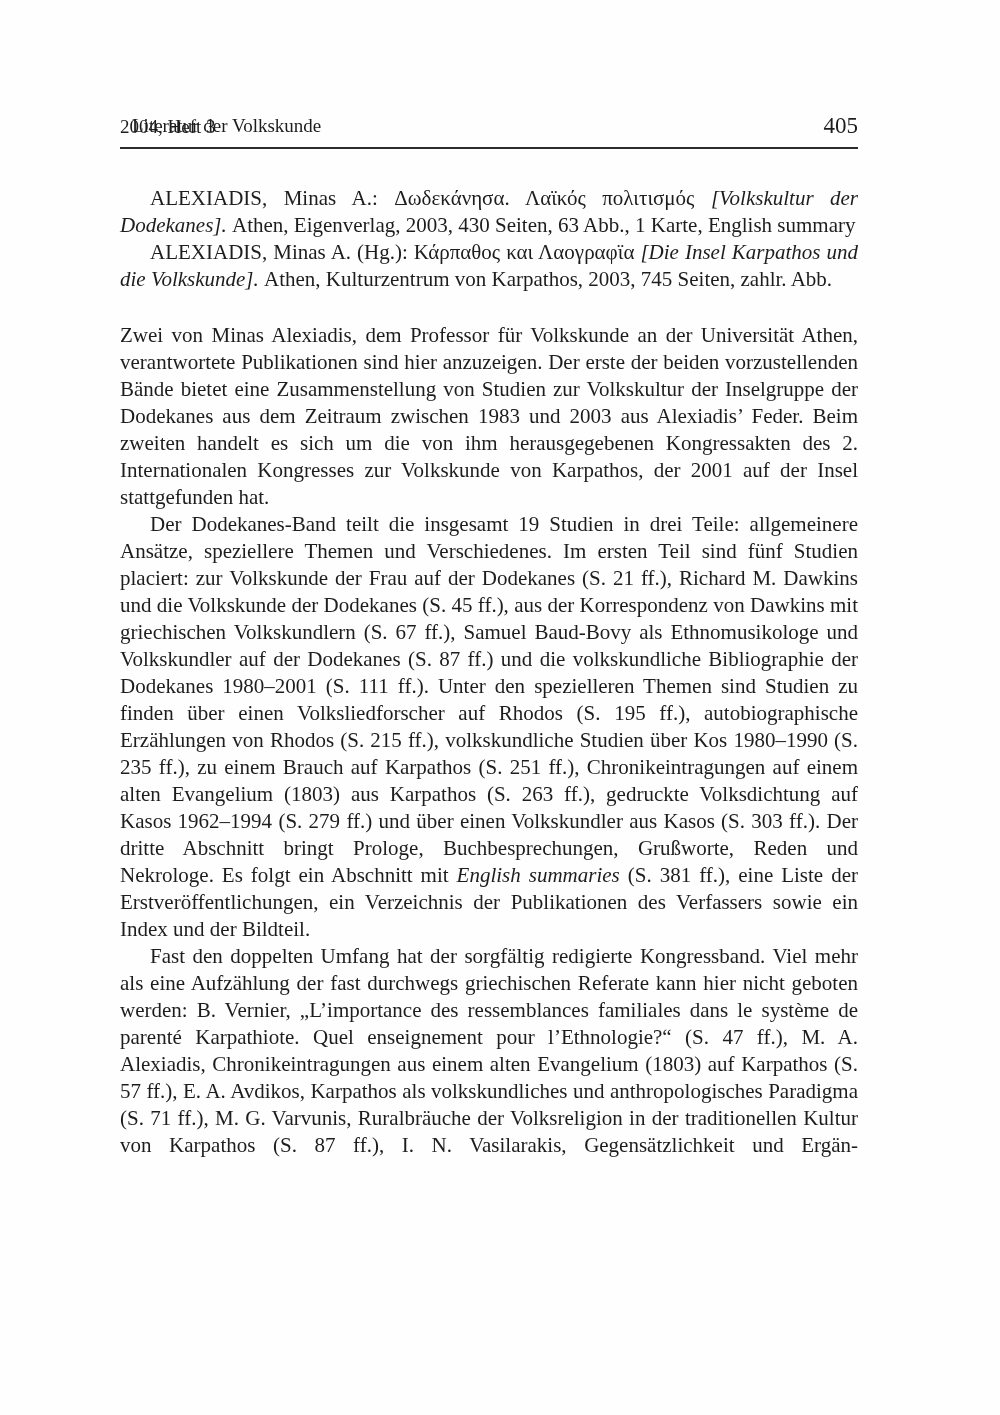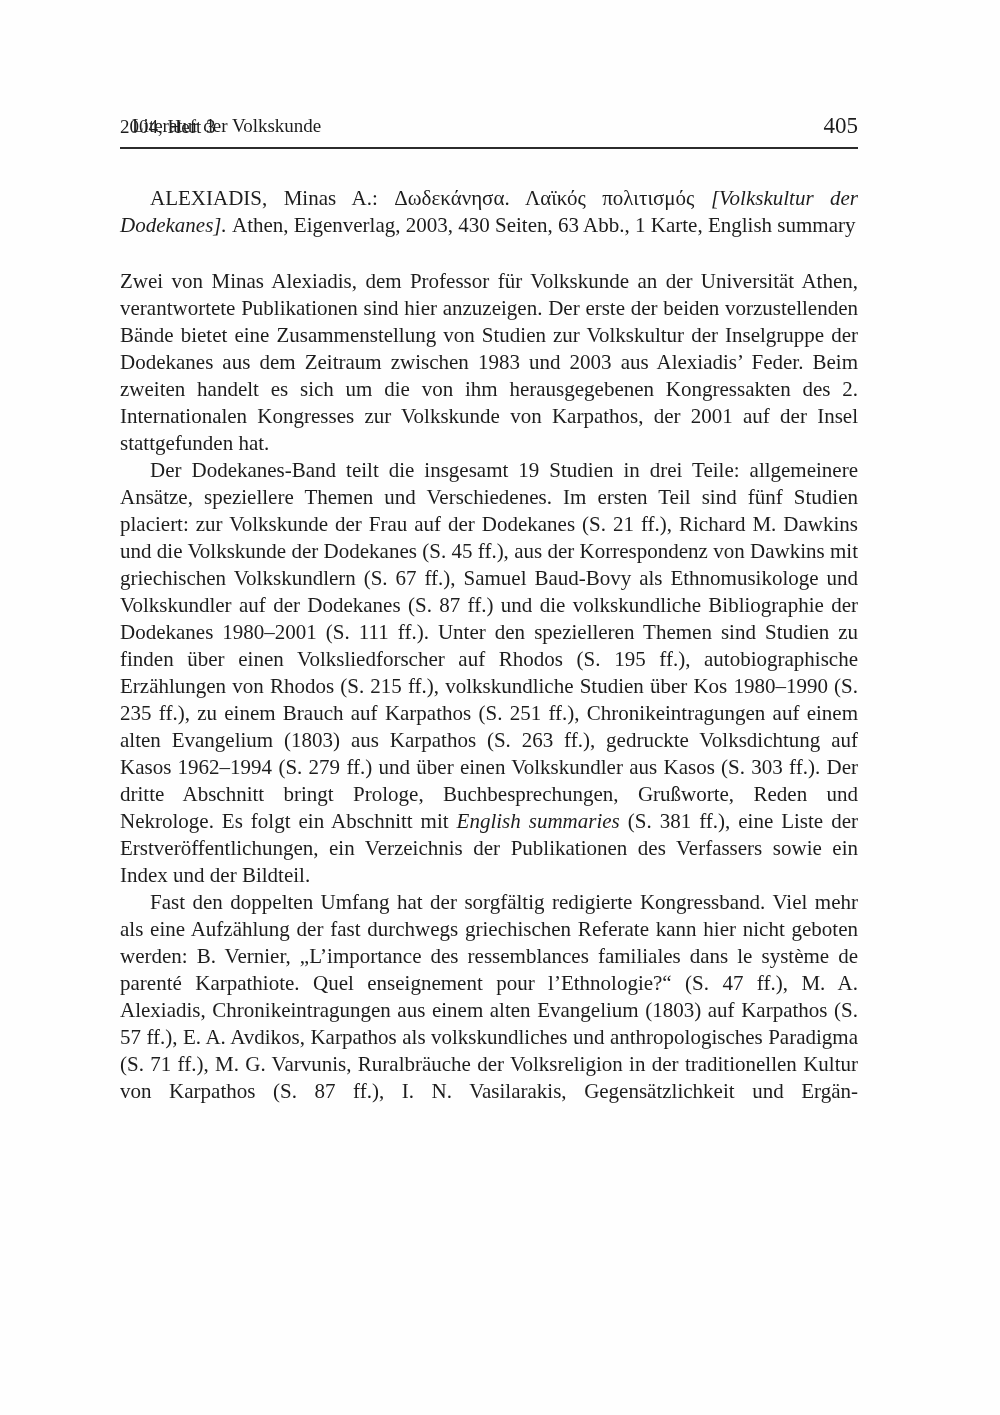--- a/index.html
+++ b/index.html
@@ -70,20 +70,21 @@
       <span class="journal-title">Literatur der Volkskunde</span>
       <span class="page-no">405</span>
     </div>
 
     <div class="head-rule"></div>
 
     <div class="textblock">
 
       <p class="para indent"><span>ALEXIADIS, Minas A.: Δωδεκάνησα. Λαϊκός πολιτισμός </span><span class="it">[Volkskultur der Dodekanes].</span><span> Athen, Eigenverlag, 2003, 430 Seiten, 63 Abb., 1 Karte, English summary</span></p>
 
+      <p class="para indent"><span>ALEXIADIS, Minas A. (Hg.): Κάρπαθος και Λαογραφϊα </span><span class="it">[Die Insel Karpathos und die Volkskunde].</span><span> Athen, Kulturzentrum von Karpathos, 2003, 745 Seiten, zahlr. Abb.</span></p>
 
       <p class="para body-start"><span>Zwei von Minas Alexiadis, dem Professor für Volkskunde an der Universität Athen, verantwortete Publikationen sind hier anzuzeigen. Der erste der beiden vorzustellenden Bände bietet eine Zusammenstellung von Studien zur Volkskultur der Inselgruppe der Dodekanes aus dem Zeitraum zwischen 1983 und 2003 aus Alexiadis’ Feder. Beim zweiten handelt es sich um die von ihm herausgegebenen Kongressakten des 2. Internationalen Kongresses zur Volkskunde von Karpathos, der 2001 auf der Insel stattgefunden hat.</span></p>
 
       <p class="para indent"><span>Der Dodekanes-Band teilt die insgesamt 19 Studien in drei Teile: allgemeinere Ansätze, speziellere Themen und Verschiedenes. Im ersten Teil sind fünf Studien placiert: zur Volkskunde der Frau auf der Dodekanes (S. 21 ff.), Richard M. Dawkins und die Volkskunde der Dodekanes (S. 45 ff.), aus der Korrespondenz von Dawkins mit griechischen Volkskundlern (S. 67 ff.), Samuel Baud-Bovy als Ethnomusikologe und Volkskundler auf der Dodekanes (S. 87 ff.) und die volkskundliche Bibliographie der Dodekanes 1980–2001 (S. 111 ff.). Unter den spezielleren Themen sind Studien zu finden über einen Volksliedforscher auf Rhodos (S. 195 ff.), autobiographische Erzählungen von Rhodos (S. 215 ff.), volkskundliche Studien über Kos 1980–1990 (S. 235 ff.), zu einem Brauch auf Karpathos (S. 251 ff.), Chronikeintragungen auf einem alten Evangelium (1803) aus Karpathos (S. 263 ff.), gedruckte Volksdichtung auf Kasos 1962–1994 (S. 279 ff.) und über einen Volkskundler aus Kasos (S. 303 ff.). Der dritte Abschnitt bringt Prologe, Buchbesprechungen, Grußworte, Reden und Nekrologe. Es folgt ein Abschnitt mit </span><span class="it">English summaries</span><span> (S. 381 ff.), eine Liste der Erstveröffentlichungen, ein Verzeichnis der Publikationen des Verfassers sowie ein Index und der Bildteil.</span></p>
 
       <p class="para indent justify-last"><span>Fast den doppelten Umfang hat der sorgfältig redigierte Kongressband. Viel mehr als eine Aufzählung der fast durchwegs griechischen Referate kann hier nicht geboten werden: B. Vernier, „L’importance des ressemblances familiales dans le système de parenté Karpathiote. Quel enseignement pour l’Ethnologie?“ (S. 47 ff.), M. A. Alexiadis, Chronikeintragungen aus einem alten Evangelium (1803) auf Karpathos (S. 57 ff.), E. A. Avdikos, Karpathos als volkskundliches und anthropologisches Paradigma (S. 71 ff.), M. G. Varvunis, Ruralbräuche der Volksreligion in der traditionellen Kultur von Karpathos (S. 87 ff.), I. N. Vasilarakis, Gegensätzlichkeit und Ergän-</span></p>
 
     </div>
   </div>
 </div>

